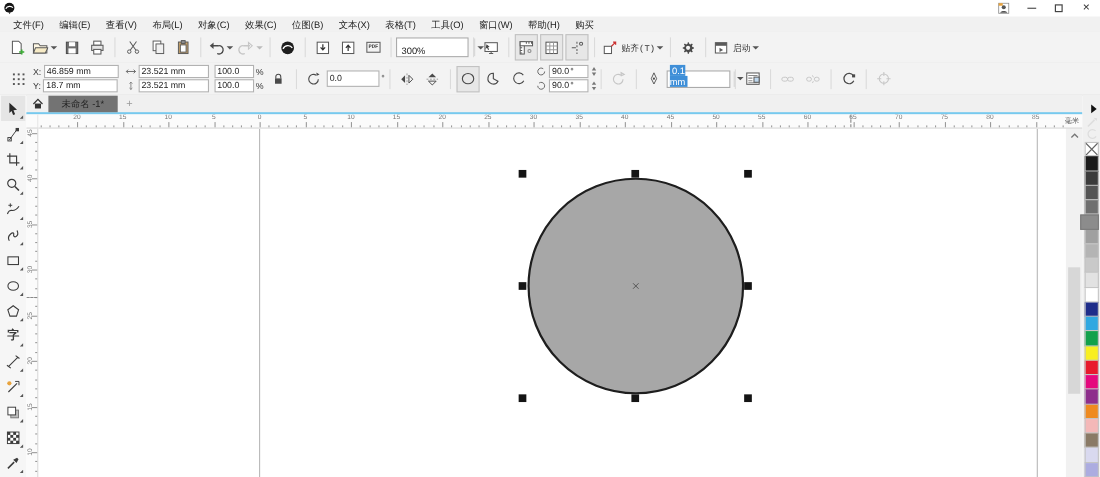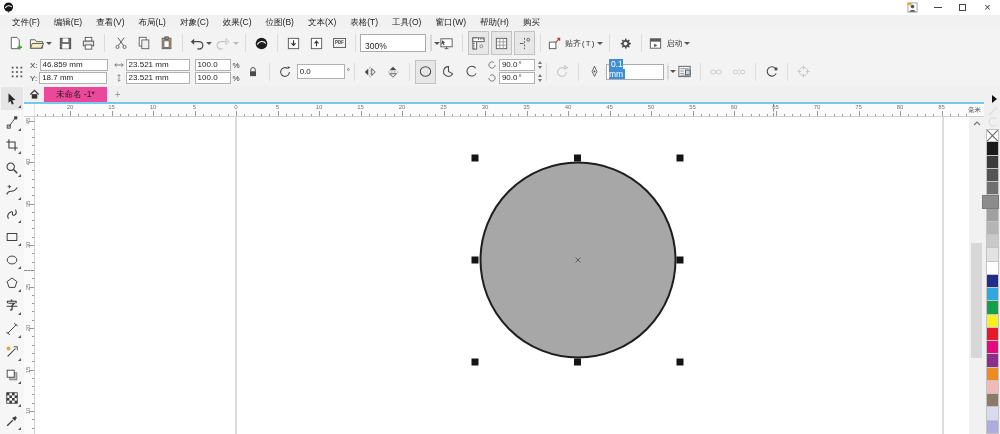--- a/index.html
+++ b/index.html
@@ -46,21 +46,21 @@
   .sel-text{background:#3F8FD8;color:#fff;padding:0 2px;}
   .spinner{display:flex;flex-direction:column;gap:2px;margin-left:1px;}
   .spinner i{display:block;width:0;height:0;border-left:2.5px solid transparent;border-right:2.5px solid transparent;}
   .spinner .up{border-bottom:3px solid #777;}
   .spinner .dn{border-top:3px solid #777;}
   .pdf-ico{border:1px solid #666;font-size:5px;font-weight:bold;color:#444;padding:2px 1px;line-height:4px;}
   
   .tabrow{position:absolute;top:86px;left:24px;width:960px;height:18px;background:#F0F0F0;
           display:flex;align-items:flex-end;border-bottom:2px solid #76C9EE;box-sizing:border-box;}
   .home-btn{width:20px;height:15px;display:flex;align-items:center;justify-content:center;}
-  .doc-tab{height:15px;background:#ec4899;display:flex;align-items:center;padding:0 12px;
+  .doc-tab{height:15px;background:#737373;display:flex;align-items:center;padding:0 12px;
            font-size:8.5px;color:#222;white-space:nowrap;}
   .newtab-btn{font-size:10px;color:#9A9A9A;margin-left:8px;line-height:14px;}
   
   .hruler{position:absolute;top:104px;left:35px;width:949px;height:13px;background:#FBFBFB;
           border-bottom:1px solid #CFCFCF;overflow:hidden;box-sizing:border-box;}
   .hruler .tick{position:absolute;bottom:0;width:1px;background:#9A9A9A;}
   .hruler .num{position:absolute;top:0;width:16px;text-align:center;font-size:6px;color:#777;}
   .hmouse{position:absolute;top:0;bottom:0;width:0;border-left:1px dashed #888;}
   .unit-label{position:absolute;right:3px;top:2px;font-size:6.5px;color:#555;background:#FBFBFB;padding-left:2px;}
   .corner{position:absolute;top:104px;left:24px;width:11px;height:13px;background:#FBFBFB;

